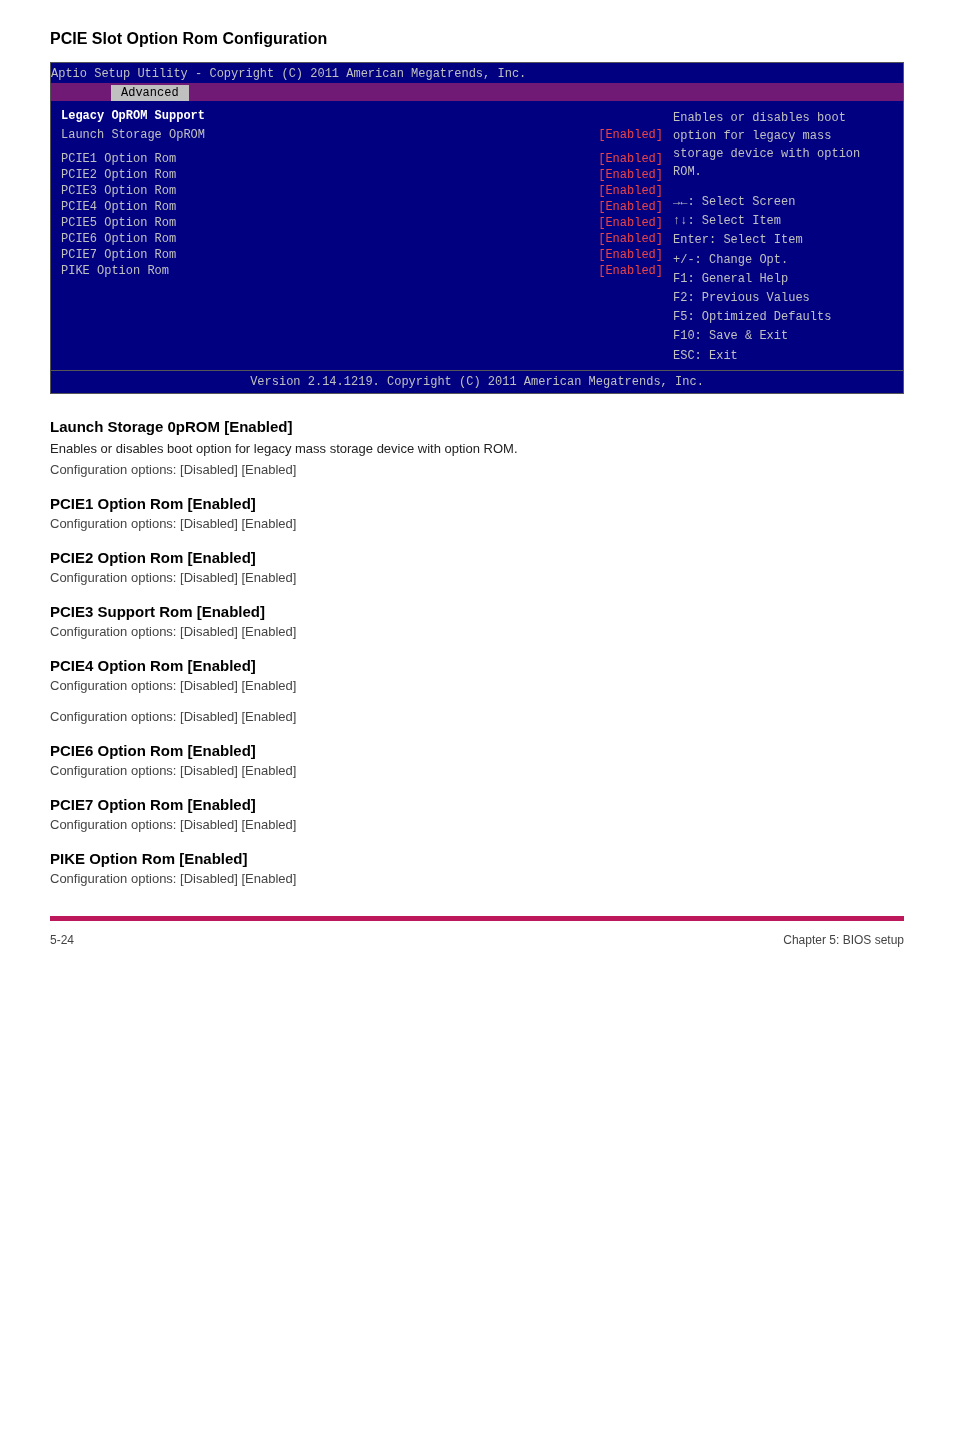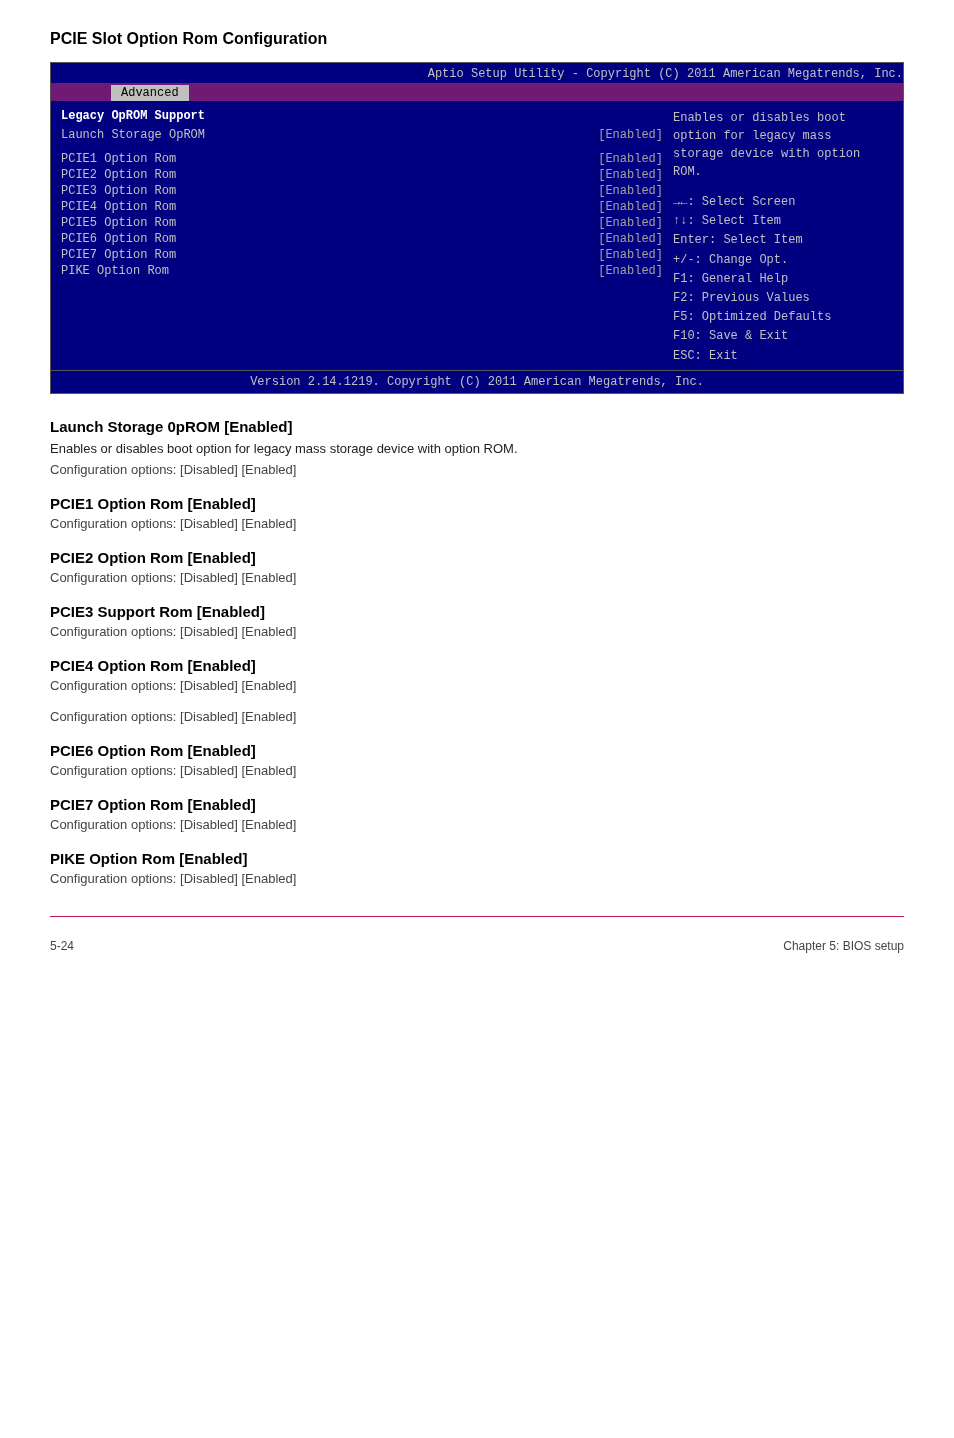--- a/index.html
+++ b/index.html
@@ -26,21 +26,21 @@
       font-family: 'Courier New', Courier, monospace;
       font-size: 12px;
       padding: 0;
       margin-bottom: 24px;
       border: 1px solid #555;
     }
 
     .bios-header {
       background: #000080;
       color: #c0c0c0;
-      text-align: right;
+      text-align: left;
       padding: 4px 0 2px 0;
       font-family: 'Courier New', Courier, monospace;
       font-size: 12px;
     }
 
     .bios-tab-bar {
       background: #701a75;
       padding: 2px 0 0 60px;
     }
 
@@ -88,21 +88,21 @@
       font-size: 12px;
       color: #c0c0c0;
       padding: 1px 0;
     }
 
     .bios-row .label {
       color: #c0c0c0;
     }
 
     .bios-row .value {
-      color: #a3a3a3;
+      color: #ef4444;
     }
 
     .bios-help-text {
       color: #c0c0c0;
       font-family: 'Courier New', Courier, monospace;
       font-size: 12px;
       line-height: 1.5;
       margin-bottom: 12px;
     }
 
@@ -144,22 +144,22 @@
       color: #444;
       margin-bottom: 2px;
     }
 
     .page-footer {
       display: flex;
       justify-content: space-between;
       margin-top: 30px;
       font-size: 12px;
       color: #444;
-      border-top: 1px solid #be185d;
-      padding-top: 22px;
+      border-top: 5px solid #be185d;
+      padding-top: 12px;
     }
   </style>
 </head>
 <body>
 
 <div class="page-title">PCIE Slot Option Rom Configuration</div>
 
 <div class="bios-screen">
   <div class="bios-header">Aptio Setup Utility - Copyright (C) 2011 American Megatrends, Inc.</div>
   <div class="bios-tab-bar">

